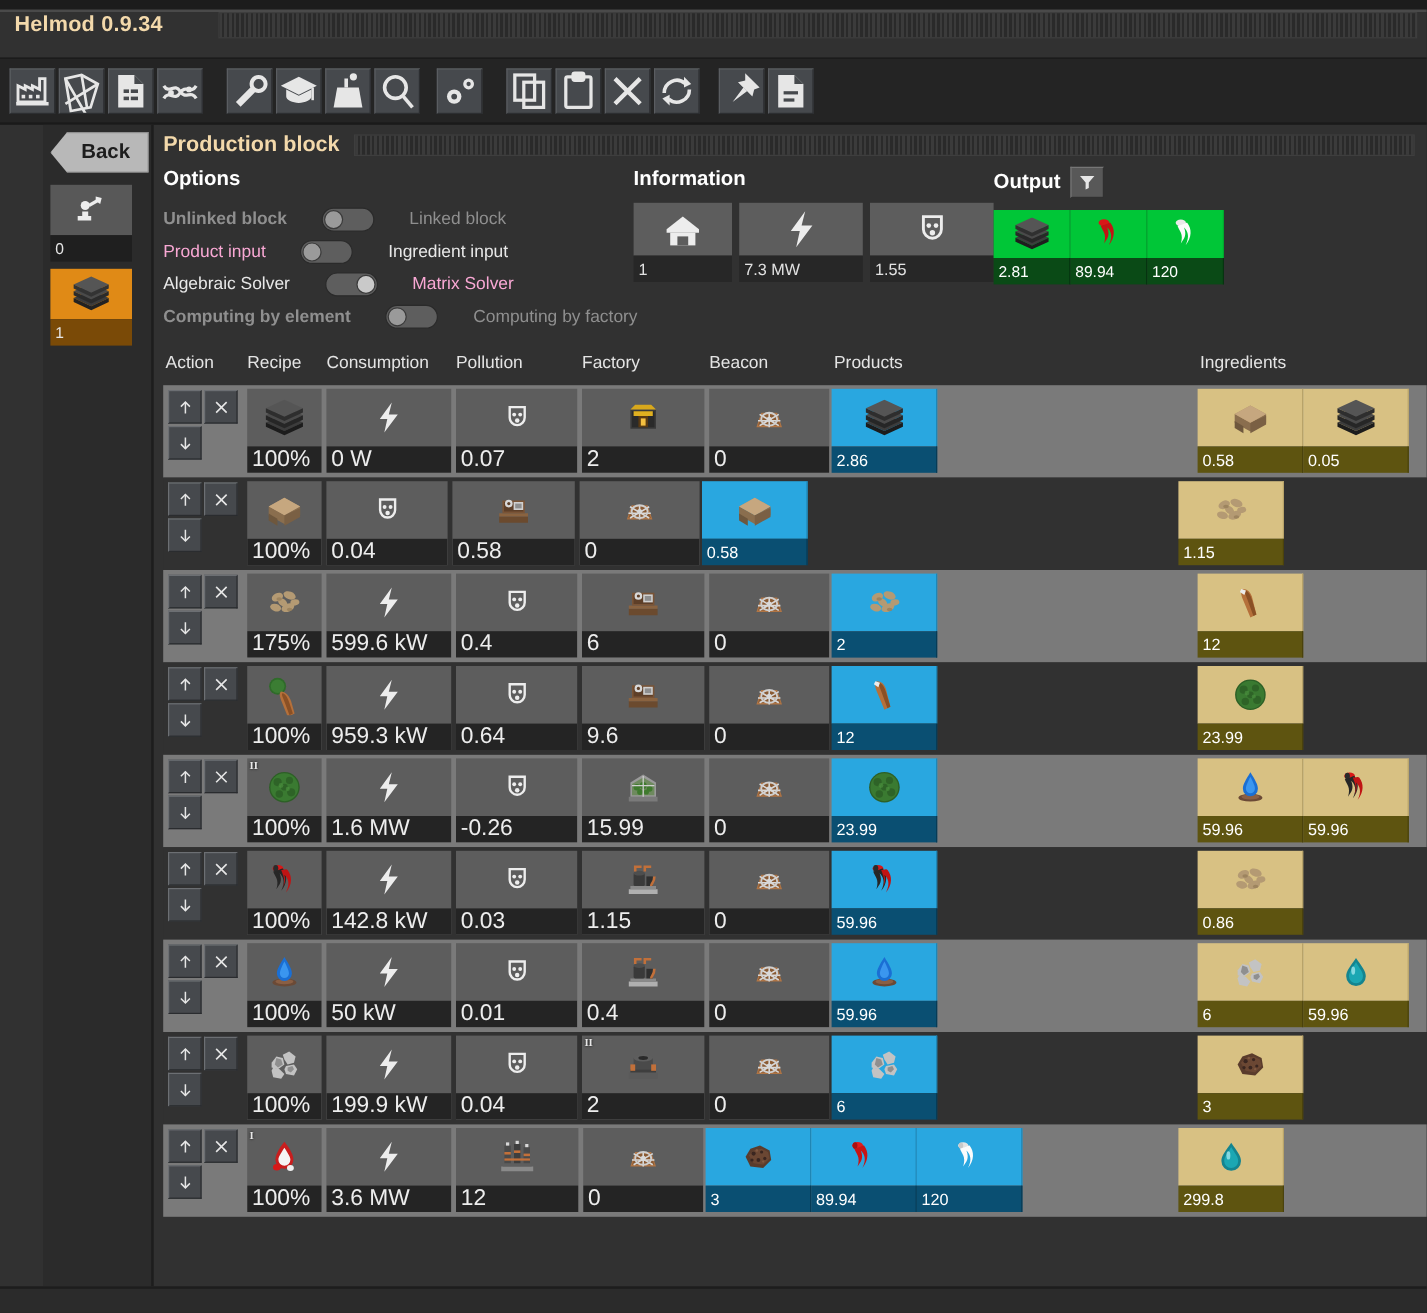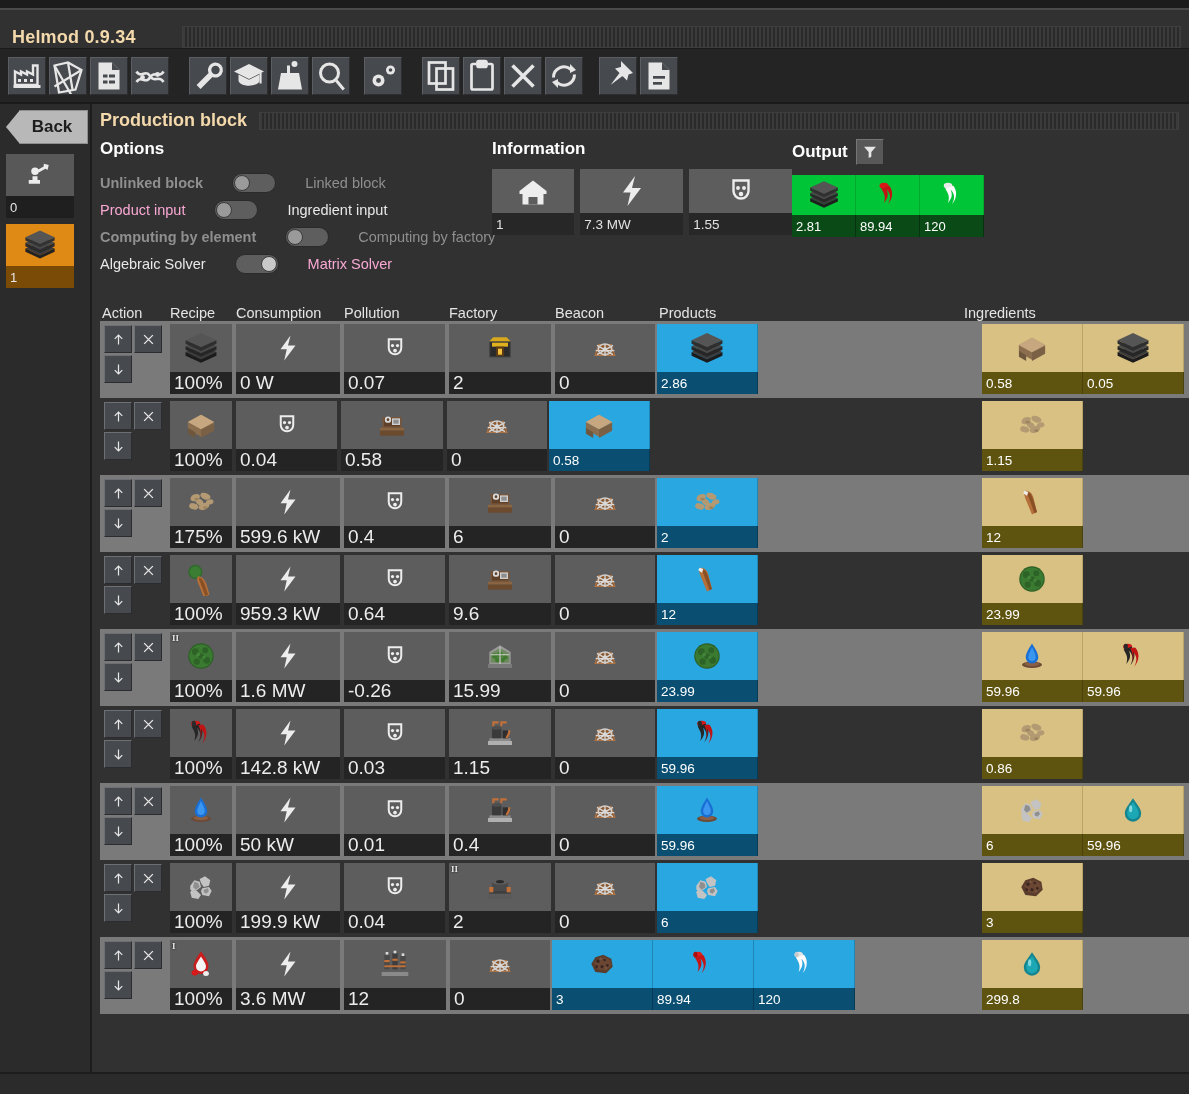--- a/index.html
+++ b/index.html
@@ -21,21 +21,21 @@
     left: 0; top: 8px;
     width: 1189px; height: 1086px;
     background: #313131;
     border-top: 2px solid #4a4a4a;
     display: flex; flex-direction: column;
   }
 
   
   #titlebar {
     height: 38px;
-    display: flex; align-items: flex-end;
+    display: flex; align-items: flex-start;
     padding: 0 6px;
     background: #313131;
     flex: none;
     gap: 32px;
   }
   #app-title {
     font-size: 18px; font-weight: bold;
     color: #f3d9ab;
     padding-left: 6px;
     letter-spacing: .2px;
@@ -67,20 +67,21 @@
     border-right-color: #2c2e31;
     display: flex; align-items: center; justify-content: center;
     cursor: pointer;
   }
   .tbtn svg { display: block; }
 
   
   #body {
     flex: 1; display: flex; min-height: 0;
     background: #313131;
+    padding-left: 36px;
   }
 
   
   #sidebar {
     width: 92px; flex: none;
     background: #2b2b2b;
     border-right: 2px solid #1d1d1d;
     padding: 6px 0 0 6px;
   }
   .back-btn {
@@ -204,21 +205,21 @@
   .out-tile .cap {
     height: 22px; background: #0a4a16;
     font-size: 13px; font-weight: normal; color: #ffffff;
     display: flex; align-items: center; padding-left: 4px;
     border-right: 1px solid #063310;
   }
 
   
   #table-wrap { margin-top: 18px; }
   #col-head {
-    display: flex; height: 26px; align-items: flex-end;
+    display: flex; height: 26px; align-items: flex-start;
     font-size: 14.5px; color: #e4e4e4;
   }
   .ch { flex: none; padding-left: 2px; white-space: nowrap; }
 
   .row { display: flex; height: 77px; align-items: stretch; }
   .row.alt { background: #7a7a7a; }
   .row.norm { background: #313131; }
 
   .cell { flex: none; position: relative; }
   .cellbox {
@@ -242,21 +243,21 @@
   .action-cell { width: 68px; flex: none; padding: 4px 0 0 4px; }
   .abtn {
     width: 28px; height: 28px;
     background: #46494d; border: 1px solid #6c6f73;
     border-bottom-color: #2a2c2f; border-right-color: #2a2c2f;
     display: inline-flex; align-items: center; justify-content: center;
     cursor: pointer; margin: 0 2px 2px 0;
   }
 
   
-  .ptile, .itile { width: 101px; flex: none; }
+  .ptile, .itile { width: 88px; flex: none; }
   .ptile .art { background: #29a7e0; height: 48px;
     display: flex; align-items: center; justify-content: center;
     border-right: 1px solid #1f86b5; }
   .ptile .cap { height: 22px; background: #0a4f72; font-size: 13.5px;
     color: #fff; display: flex; align-items: center; padding-left: 4px;
     border-right: 1px solid #073b55; }
   .itile .art { background: #d8c183; height: 48px;
     display: flex; align-items: center; justify-content: center;
     border-right: 1px solid #b8a369; }
   .itile .cap { height: 22px; background: #5e5410; font-size: 13.5px;
@@ -503,33 +504,33 @@
 
           <div class="opt-row">
             <span class="opt-left opt-on">Product input</span>
             <span class="toggle">
                 <span class="knob"></span>
               </span>
             <span class="opt-right opt-white">Ingredient input</span>
           </div>
 
           <div class="opt-row">
+            <span class="opt-left opt-white" style="font-weight:normal">Algebraic Solver</span>
+            <span class="toggle on">
+                <span class="knob"></span>
+              </span>
+            <span class="opt-right opt-on">Matrix Solver</span>
+          </div>
+
+          <div class="opt-row">
             <span class="opt-left opt-dim">Computing by element</span>
             <span class="toggle">
                 <span class="knob"></span>
               </span>
             <span class="opt-right opt-dim">Computing by factory</span>
-          </div>
-
-          <div class="opt-row">
-            <span class="opt-left opt-white" style="font-weight:normal">Algebraic Solver</span>
-            <span class="toggle on">
-                <span class="knob"></span>
-              </span>
-            <span class="opt-right opt-on">Matrix Solver</span>
           </div>
         </div>
 
         <div id="information">
           <div class="sec-title">Information</div>
           <div class="info-tiles">
             <div class="info-tile">
               <div class="art">
                 <svg class="icon-art" viewBox="0 0 24 24">
                     <g fill="#ededed">

